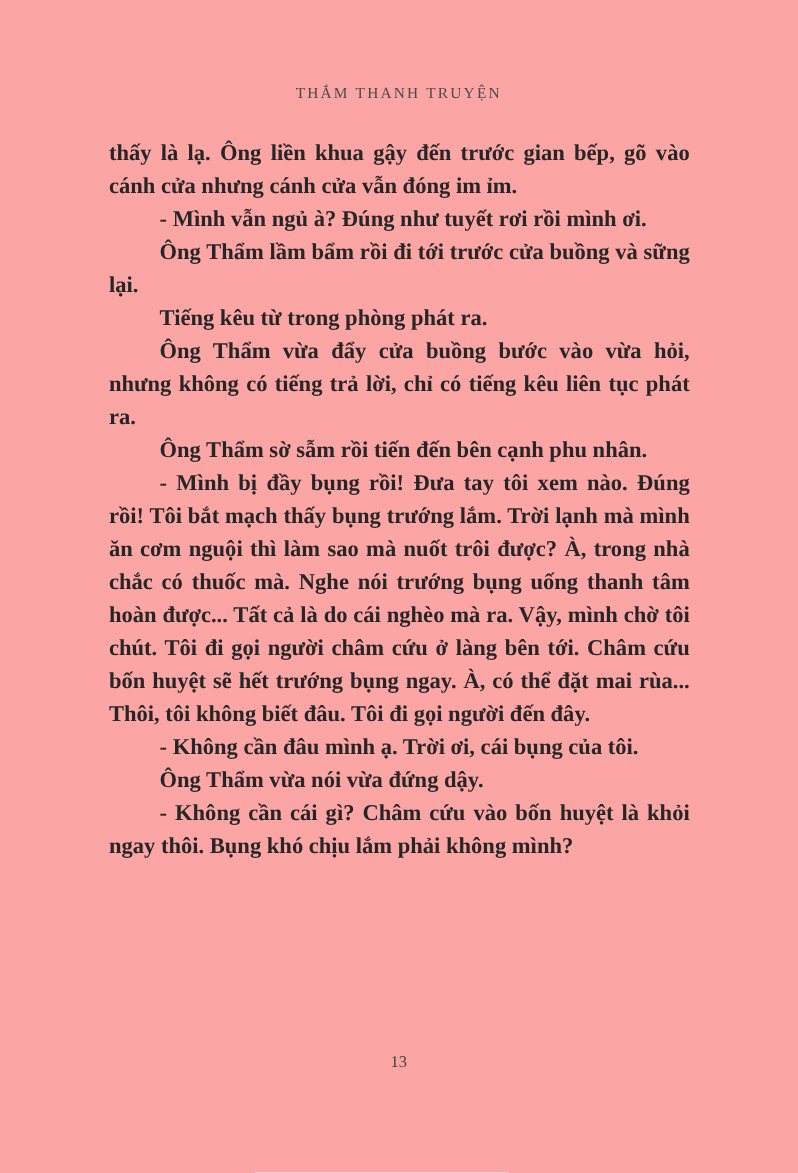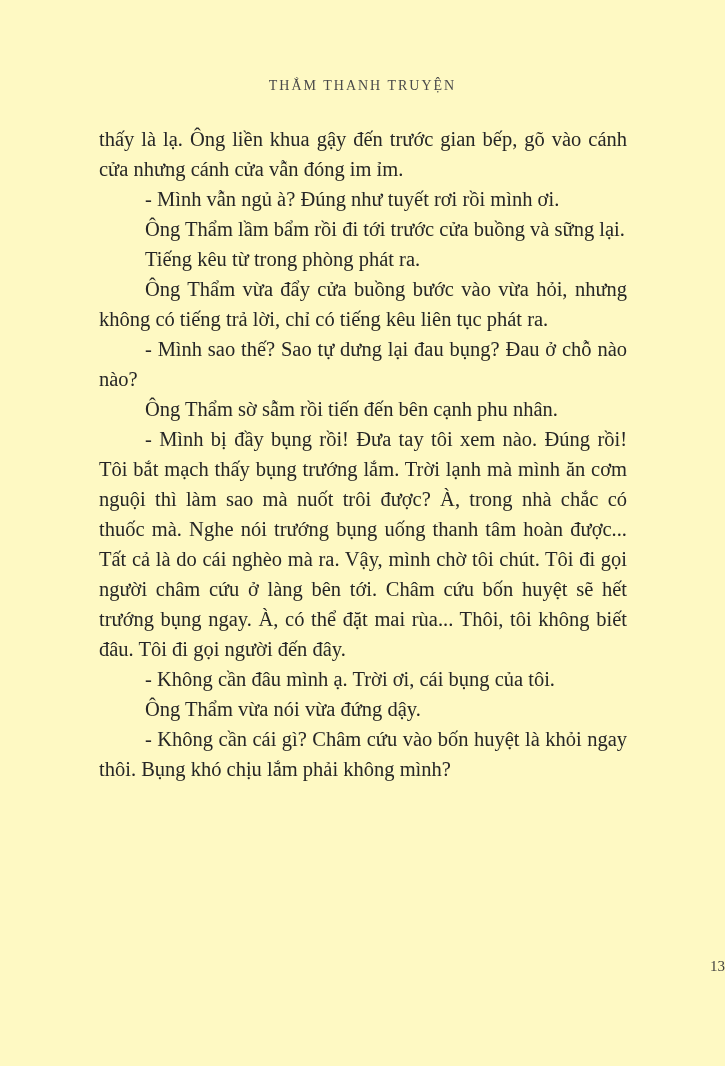--- a/index.html
+++ b/index.html
@@ -5,21 +5,21 @@
   html, body {
     margin: 0;
     padding: 0;
     background: #e8e8e8;
   }
   .page {
     position: relative;
     width: 725px;
     height: 1066px;
     margin: 0 auto;
-    background: #fef9c3;
+    background: #fca5a5;
     font-family: "Liberation Serif", serif;
     color: #262626;
     overflow: hidden;
   }
   .running-header {
     position: absolute;
     top: 78px;
     left: 0;
     width: 100%;
     text-align: center;
@@ -32,48 +32,48 @@
     top: 124px;
     left: 99px;
     width: 528px;
     font-size: 20.5px;
     line-height: 30px;
     text-align: justify;
   }
   .para {
     margin: 0;
     padding: 0;
+    font-weight: bold;
   }
   .para.indent {
     text-indent: 46px;
   }
   .page-number {
     position: absolute;
     top: 958px;
     left: 0;
     width: 100%;
-    text-align: right;
+    text-align: center;
     font-size: 15px;
     color: #3f3f3f;
   }
 </style>
 </head>
 <body>
 
 <div class="page">
 
   <div class="running-header">THẮM THANH TRUYỆN</div>
 
   <div class="content">
     <p class="para">thấy là lạ. Ông liền khua gậy đến trước gian bếp, gõ vào cánh cửa nhưng cánh cửa vẫn đóng im ỉm.</p>
     <p class="para indent">- Mình vẫn ngủ à? Đúng như tuyết rơi rồi mình ơi.</p>
     <p class="para indent">Ông Thẩm lầm bẩm rồi đi tới trước cửa buồng và sững lại.</p>
     <p class="para indent">Tiếng kêu từ trong phòng phát ra.</p>
     <p class="para indent">Ông Thẩm vừa đẩy cửa buồng bước vào vừa hỏi, nhưng không có tiếng trả lời, chỉ có tiếng kêu liên tục phát ra.</p>
-    <p class="para indent">- Mình sao thế? Sao tự dưng lại đau bụng? Đau ở chỗ nào nào?</p>
     <p class="para indent">Ông Thẩm sờ sẫm rồi tiến đến bên cạnh phu nhân.</p>
     <p class="para indent">- Mình bị đầy bụng rồi! Đưa tay tôi xem nào. Đúng rồi! Tôi bắt mạch thấy bụng trướng lắm. Trời lạnh mà mình ăn cơm nguội thì làm sao mà nuốt trôi được? À, trong nhà chắc có thuốc mà. Nghe nói trướng bụng uống thanh tâm hoàn được... Tất cả là do cái nghèo mà ra. Vậy, mình chờ tôi chút. Tôi đi gọi người châm cứu ở làng bên tới. Châm cứu bốn huyệt sẽ hết trướng bụng ngay. À, có thể đặt mai rùa... Thôi, tôi không biết đâu. Tôi đi gọi người đến đây.</p>
     <p class="para indent">- Không cần đâu mình ạ. Trời ơi, cái bụng của tôi.</p>
     <p class="para indent">Ông Thẩm vừa nói vừa đứng dậy.</p>
     <p class="para indent">- Không cần cái gì? Châm cứu vào bốn huyệt là khỏi ngay thôi. Bụng khó chịu lắm phải không mình?</p>
   </div>
 
   <div class="page-number">13</div>
 
 </div>

